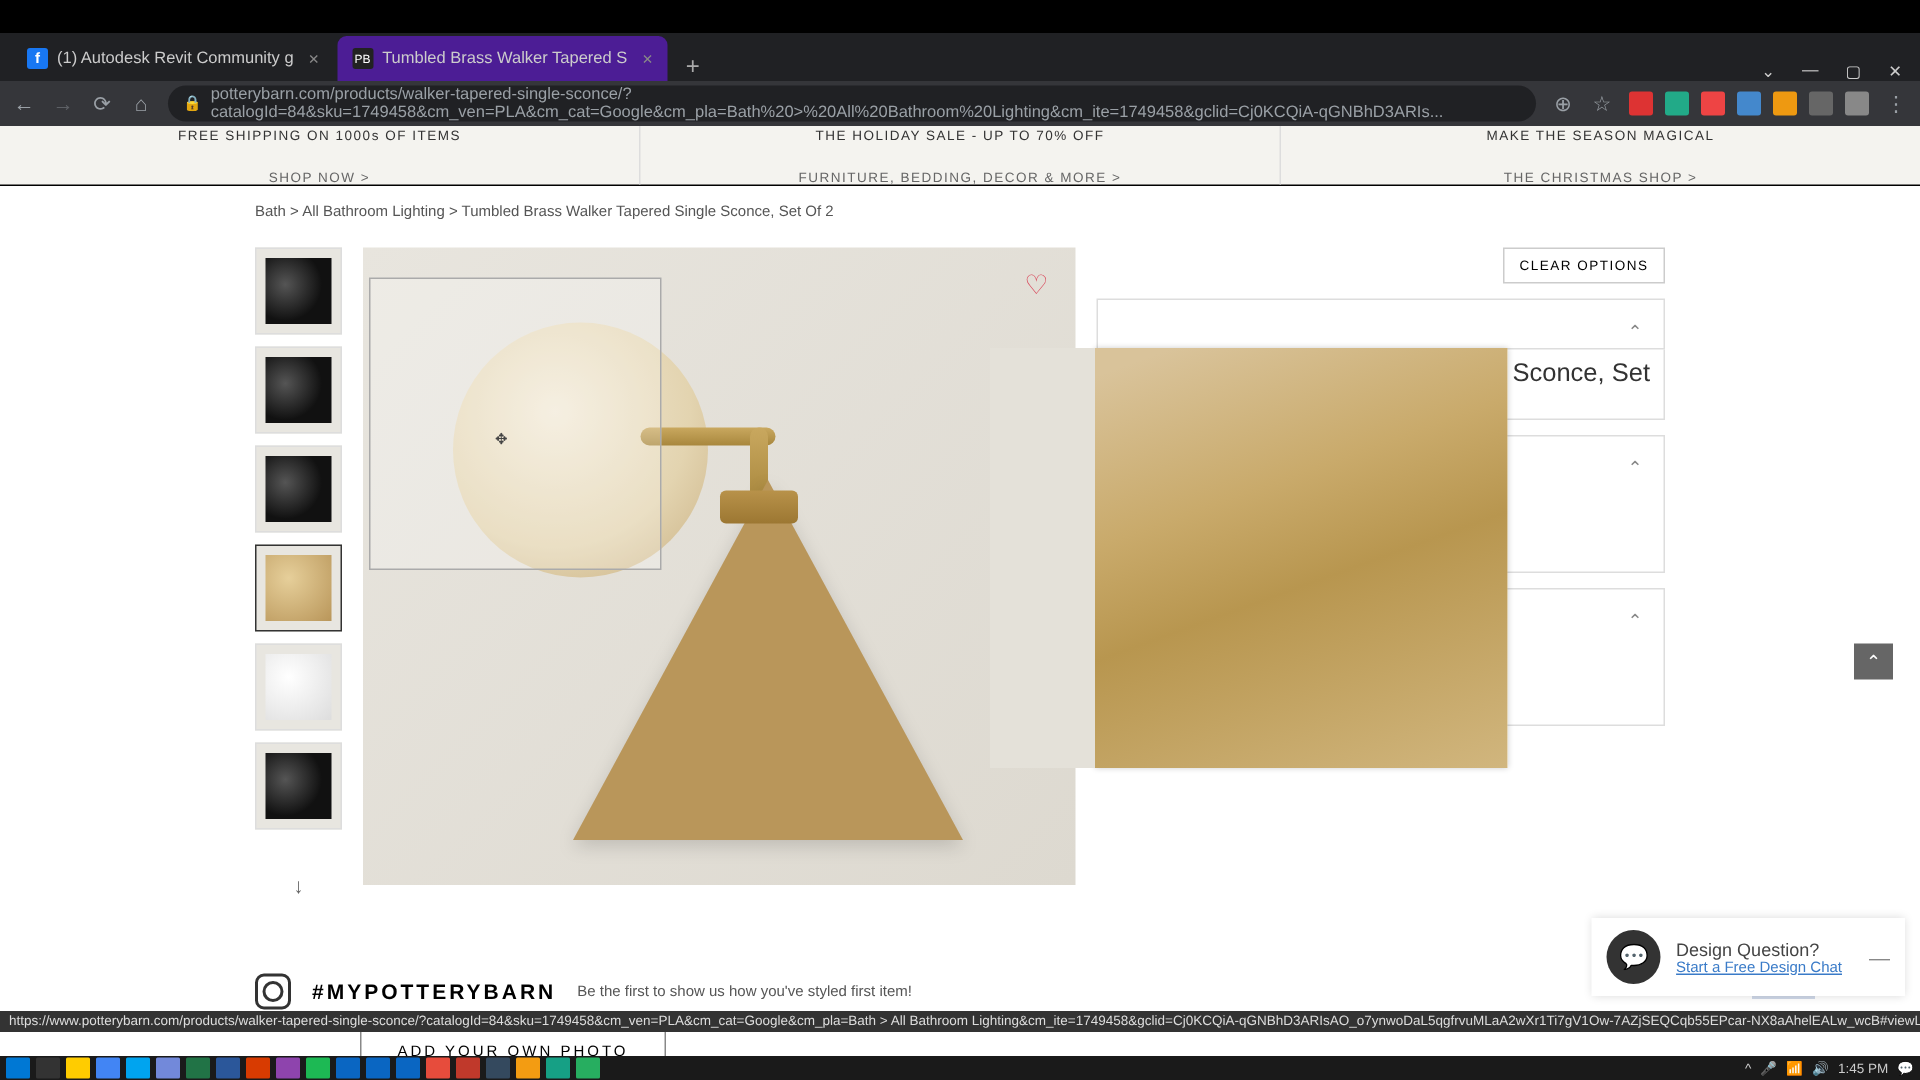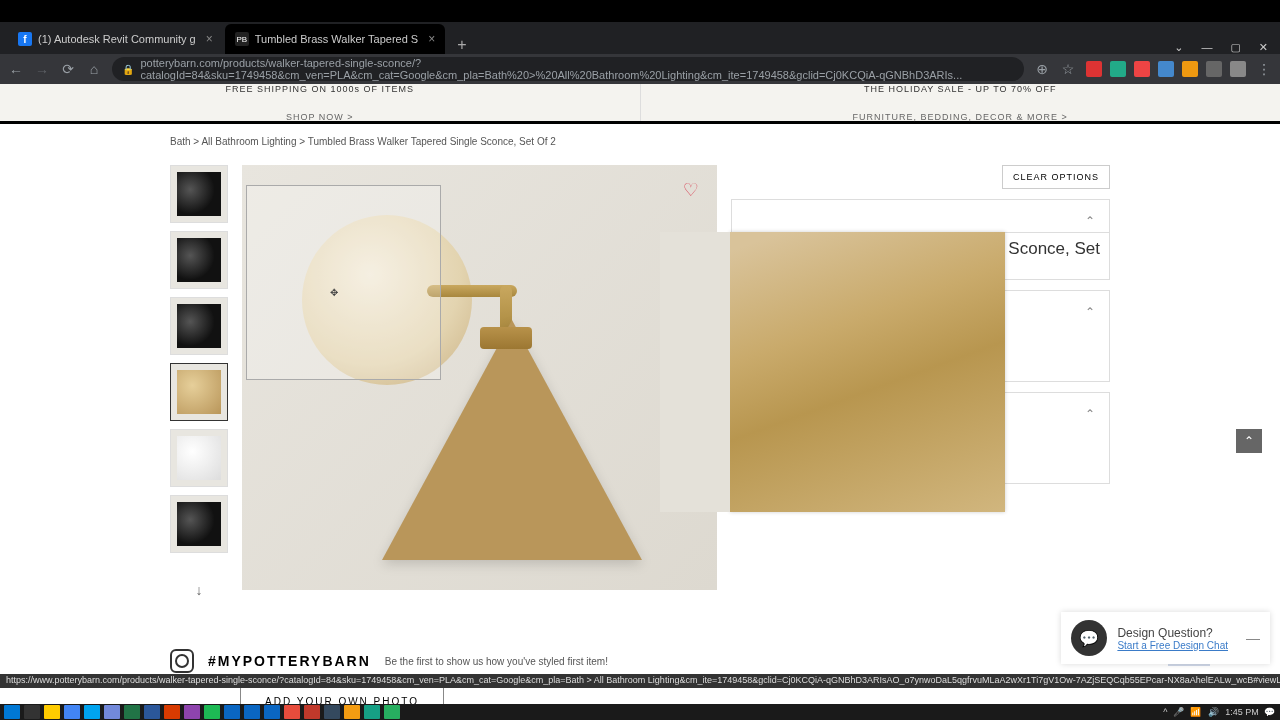--- a/index.html
+++ b/index.html
@@ -1,34 +1,34 @@
 <!DOCTYPE html>
 <html><head>
 <meta charset="utf-8">
 <style>
 *{box-sizing:border-box;margin:0;padding:0;font-family:Arial,Helvetica,sans-serif}
 body{background:#000;overflow:hidden;width:1280px;height:720px}
 .titlebar{height:22px;background:#000}
 .tabbar{height:32px;background:#202124;display:flex;align-items:flex-end;padding-left:8px}
 .tab{height:30px;display:flex;align-items:center;padding:0 10px;font-size:11px;color:#ccc;margin-right:2px;position:relative}
-.tab.active{background:#000000;border-radius:6px 6px 0 0}
+.tab.active{background:#4c1d95;border-radius:6px 6px 0 0}
 .tab .favicon{width:14px;height:14px;margin-right:6px;border-radius:2px}
 .favicon.fb{background:#1877f2;display:flex;align-items:center;justify-content:center;color:#fff;font-size:10px;font-weight:bold}
 .favicon.pb{background:#222;color:#fff;display:flex;align-items:center;justify-content:center;font-size:8px}
 .tab .close{margin-left:10px;color:#888;font-size:12px}
 .newtab{color:#aaa;font-size:16px;padding:0 10px}
 .win-controls{margin-left:auto;display:flex;gap:18px;padding-right:12px;color:#ccc;font-size:11px}
 .addrbar{height:30px;background:#35363a;display:flex;align-items:center;padding:0 8px;gap:10px}
 .navicon{color:#9aa0a6;font-size:14px;width:16px;text-align:center}
 .urlbox{flex:1;background:#202124;height:24px;border-radius:12px;display:flex;align-items:center;padding:0 10px;color:#9aa0a6;font-size:11px}
 .urlbox .lock{margin-right:6px;font-size:10px}
 .ext-icons{display:flex;gap:8px;align-items:center}
 .ext{width:16px;height:16px;border-radius:2px}
 .content{height:620px;background:#fff;overflow:hidden;position:relative}
-.promo{height:40px;background:#f4f3ef;display:flex;border-bottom:3px solid #000000}
+.promo{height:40px;background:#f4f3ef;display:flex;border-bottom:1px solid #000000}
 .promo-item{flex:1;display:flex;flex-direction:column;align-items:center;justify-content:center;font-size:9px;letter-spacing:1px;color:#333;border-right:1px solid #ddd}
 .promo-item:last-child{border-right:none}
 .promo-item .sub{font-size:9px;color:#666;margin-top:18px}
 .breadcrumb{padding:12px 170px 8px;font-size:10px;color:#555}
 .breadcrumb a{color:#555;text-decoration:none}
 .breadcrumb .current{font-weight:normal}
 .main{display:flex;padding:10px 170px 0;gap:14px}
 .thumbs{width:58px;display:flex;flex-direction:column;gap:8px}
 .thumb{width:58px;height:58px;background:#e8e6e0;border:1px solid #ddd;cursor:pointer;display:flex;align-items:center;justify-content:center;position:relative;overflow:hidden}
 .thumb.sel{border:1px solid #333}
@@ -133,20 +133,24 @@
 <div class="content">
   <div class="promo">
     <div class="promo-item">
       <span>FREE SHIPPING ON 1000s OF ITEMS</span>
       <span class="sub">SHOP NOW &gt;</span>
     </div>
     <div class="promo-item">
       <span>THE HOLIDAY SALE - UP TO 70% OFF</span>
       <span class="sub">FURNITURE, BEDDING, DECOR &amp; MORE &gt;</span>
     </div>
+    <div class="promo-item">
+      <span>MAKE THE SEASON MAGICAL</span>
+      <span class="sub">THE CHRISTMAS SHOP &gt;</span>
+    </div>
   </div>
 
   <div class="breadcrumb">
     <a>Bath</a> &gt;
     <a>All Bathroom Lighting</a> &gt;
     <span class="current">Tumbled Brass Walker Tapered Single Sconce, Set Of 2</span>
   </div>
 
   <div class="main">
     <div class="thumbs">

